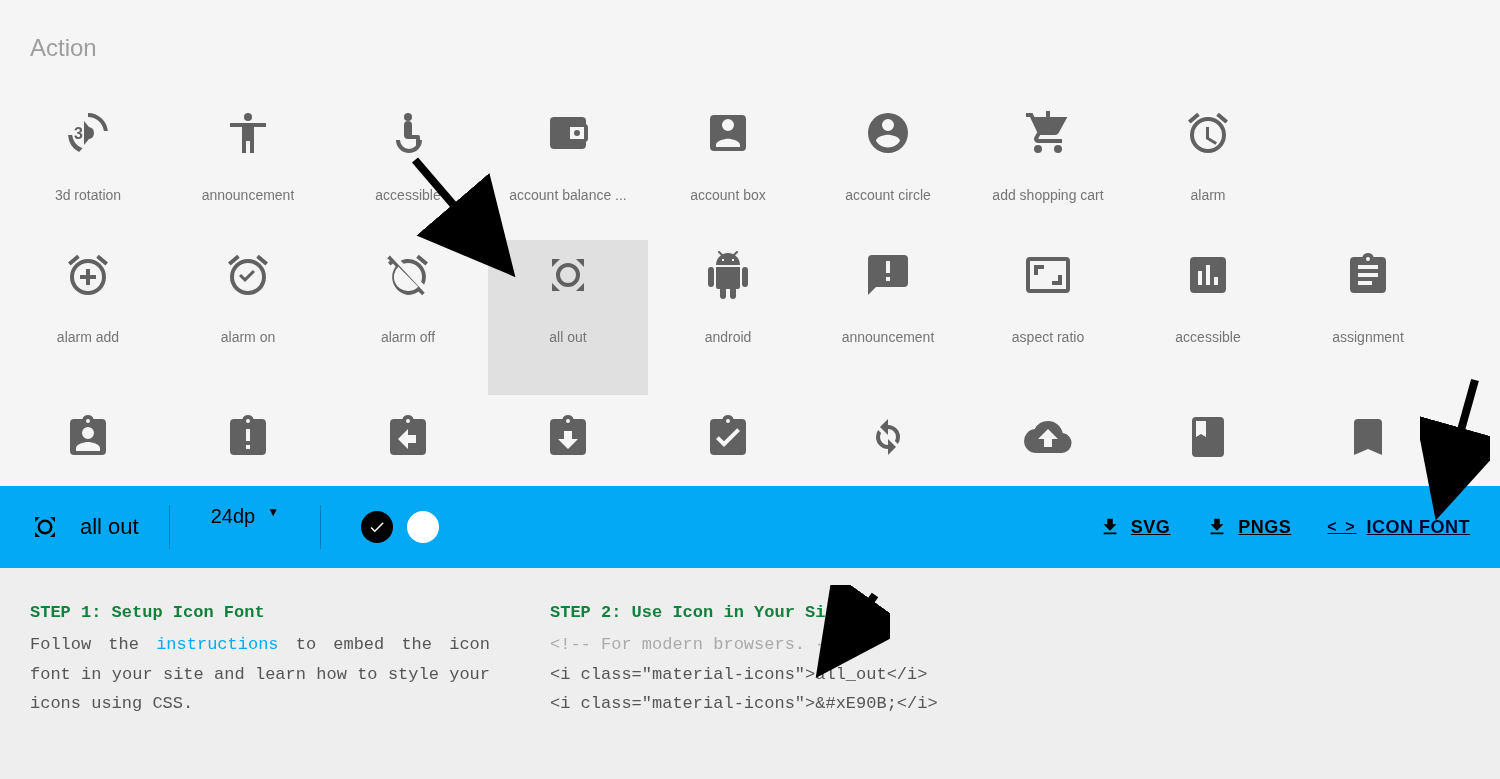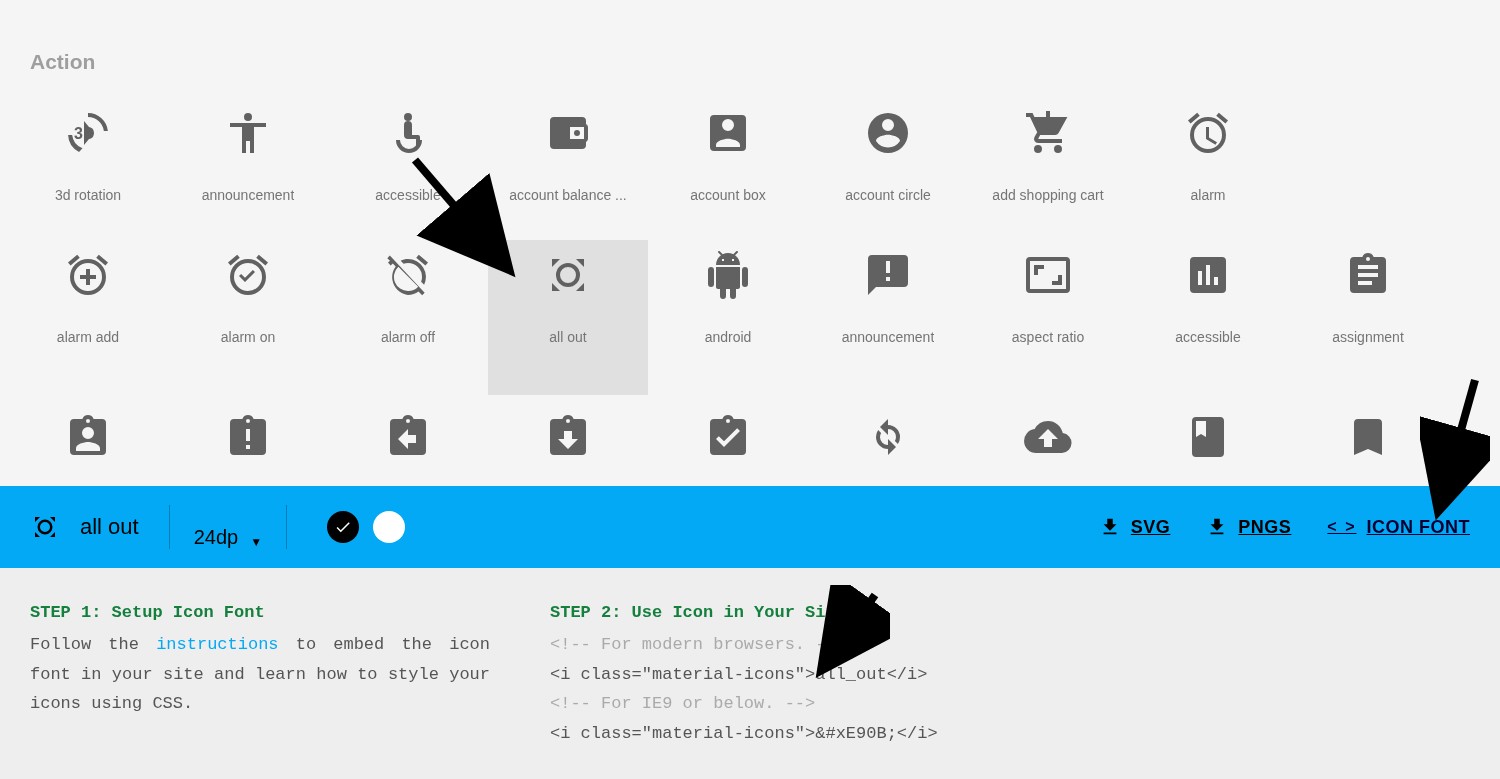--- a/index.html
+++ b/index.html
@@ -1,37 +1,37 @@
 <!DOCTYPE html>
 <html><head>
 <meta charset="utf-8">
 <style>
   * { box-sizing: border-box; margin: 0; padding: 0; }
   html, body { width: 1500px; height: 779px; font-family: "Helvetica Neue", Arial, sans-serif; background: #f5f5f5; overflow: hidden; position: relative; }
   .page { position: relative; width: 100%; height: 100%; }
-  .category-title { position: absolute; left: 30px; top: 50px; color: #9e9e9e; font-size: 21px; font-weight: 700; }
+  .category-title { position: absolute; left: 30px; top: 34px; color: #9e9e9e; font-size: 24px; font-weight: 400; }
   .grid { position: absolute; left: 0; top: 85px; width: 100%; }
   .row { display: flex; }
   .cell { width: 160px; height: 155px; display: flex; flex-direction: column; align-items: center; justify-content: flex-start; padding-top: 24px; cursor: pointer; }
   .cell.selected { background: #e0e0e0; }
   .cell .glyph { width: 48px; height: 48px; display:flex; align-items:center; justify-content:center; }
   .cell .glyph svg { width: 48px; height: 48px; fill: #616161; }
   .cell .label { margin-top: 30px; font-size: 14px; color: #757575; text-align:left; max-width: 140px; white-space: nowrap; overflow: hidden; text-overflow: ellipsis; }
   .row2 .cell { padding-top: 11px; }
   .row2 .cell .label { margin-top: 30px;}
   .row3 .cell { height: 90px; padding-top: 18px; }
 
   .grid { padding-left: 8px; }
 
   
   .toolbar { position: absolute; left:0; right:0; top: 486px; height: 82px; background:#03a9f4; display:flex; align-items:center; padding-left: 30px; padding-right: 30px; color:#000; }
   .tb-icon { width:30px; height:30px; margin-right: 20px; }
   .tb-icon svg { width:30px; height:30px; fill:#000; }
   .tb-name { font-size:22px; color:#000; font-weight:500; margin-right: 30px; }
-  .tb-size { display:flex; align-items:flex-end; height:44px; border-left:1px solid rgba(0,0,0,.25); border-right:1px solid rgba(0,0,0,.25); padding:0 24px; font-size:20px; color:#000; cursor:pointer; }
+  .tb-size { display:flex; align-items:flex-start; height:44px; border-left:1px solid rgba(0,0,0,.25); border-right:1px solid rgba(0,0,0,.25); padding:0 41px; font-size:20px; color:#000; cursor:pointer; }
   .tb-size .arrow { margin-left:12px; font-size:12px; color:#000; }
   .swatches { display:flex; align-items:center; margin-left: 40px; gap: 14px; }
   .swatch { width:32px; height:32px; border-radius:50%; display:flex; align-items:center; justify-content:center; cursor:pointer; }
   .swatch.dark { background:#000; }
   .swatch.light { background:#fff; }
   .swatch svg { width:18px; height:18px; fill:#fff; }
   .spacer { flex: 1; }
   .dl-group { display:flex; align-items:center; gap:36px; }
   .dl { display:flex; align-items:center; gap:10px; font-size:18px; font-weight:600; letter-spacing:.5px; cursor:pointer;text-decoration:underline; }
   .dl svg { width:22px; height:22px; fill:#000; }
@@ -313,21 +313,20 @@
     <div class="col">
       <div class="step-head">STEP 1: Setup Icon Font</div>
       <div class="body" style="text-align:justify;">
         <span>Follow the </span><a>instructions</a><span> to embed the icon font in your site and learn how to style your icons using CSS.</span>
       </div>
     </div>
     <div class="col">
       <div class="step-head">STEP 2: Use Icon in Your Site</div>
       <div class="code-line cmt">&lt;!-- For modern browsers. --&gt;</div>
       <div class="code-line">&lt;i class="material-icons"&gt;all_out&lt;/i&gt;</div>
-      <div class="code-line cmt">&lt;!-- For IE9 or below. --&gt;</div>
       <div class="code-line">&lt;i class="material-icons"&gt;&amp;#xE90B;&lt;/i&gt;</div>
     </div>
   </div>
 
   <svg class="arrow-anno" style="left:405px; top:150px; width:120px; height:130px;" viewBox="0 0 120 130">
     <defs>
         <marker id="ah1" markerWidth="14" markerHeight="14" refX="10" refY="6" orient="auto">
           <path d="M0,0 L12,6 L0,12 z" fill="#000"></path>
         </marker>
       </defs>

